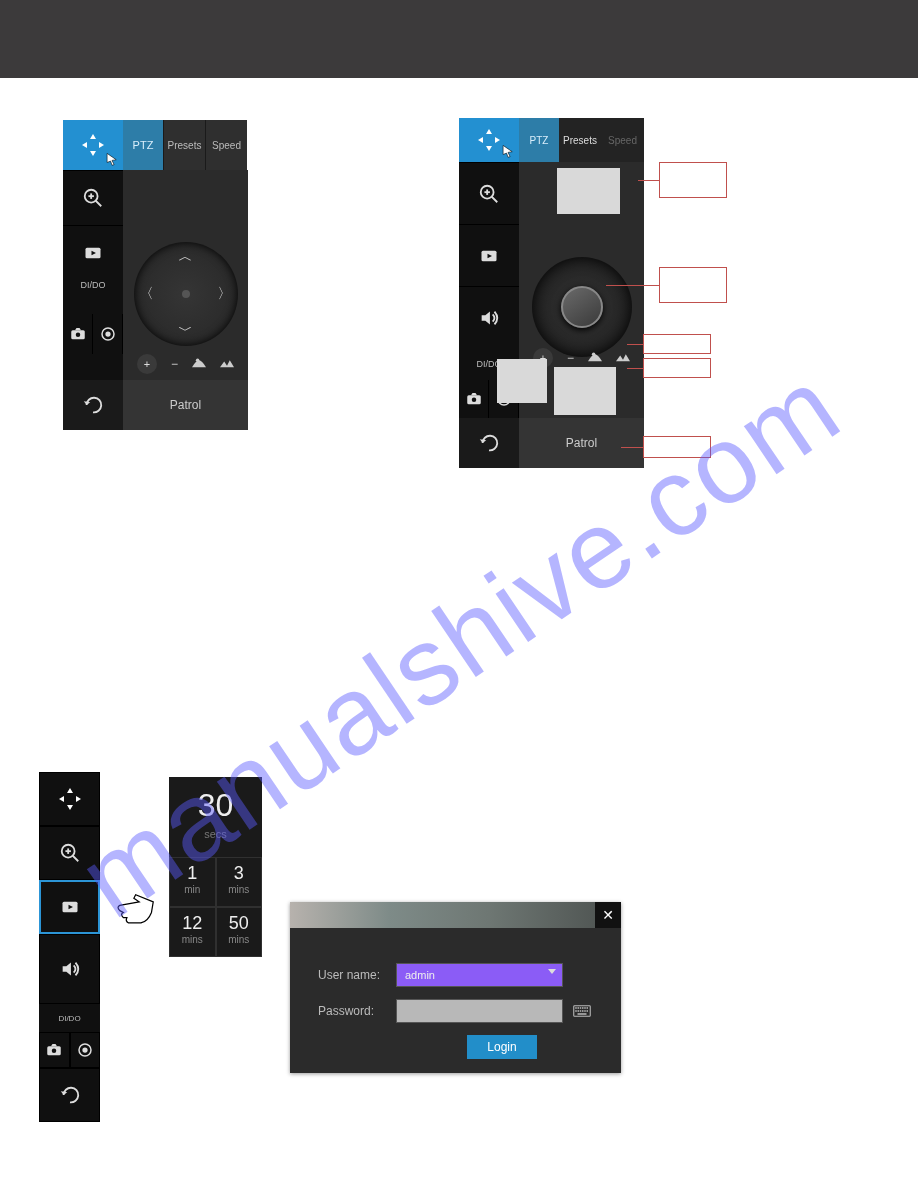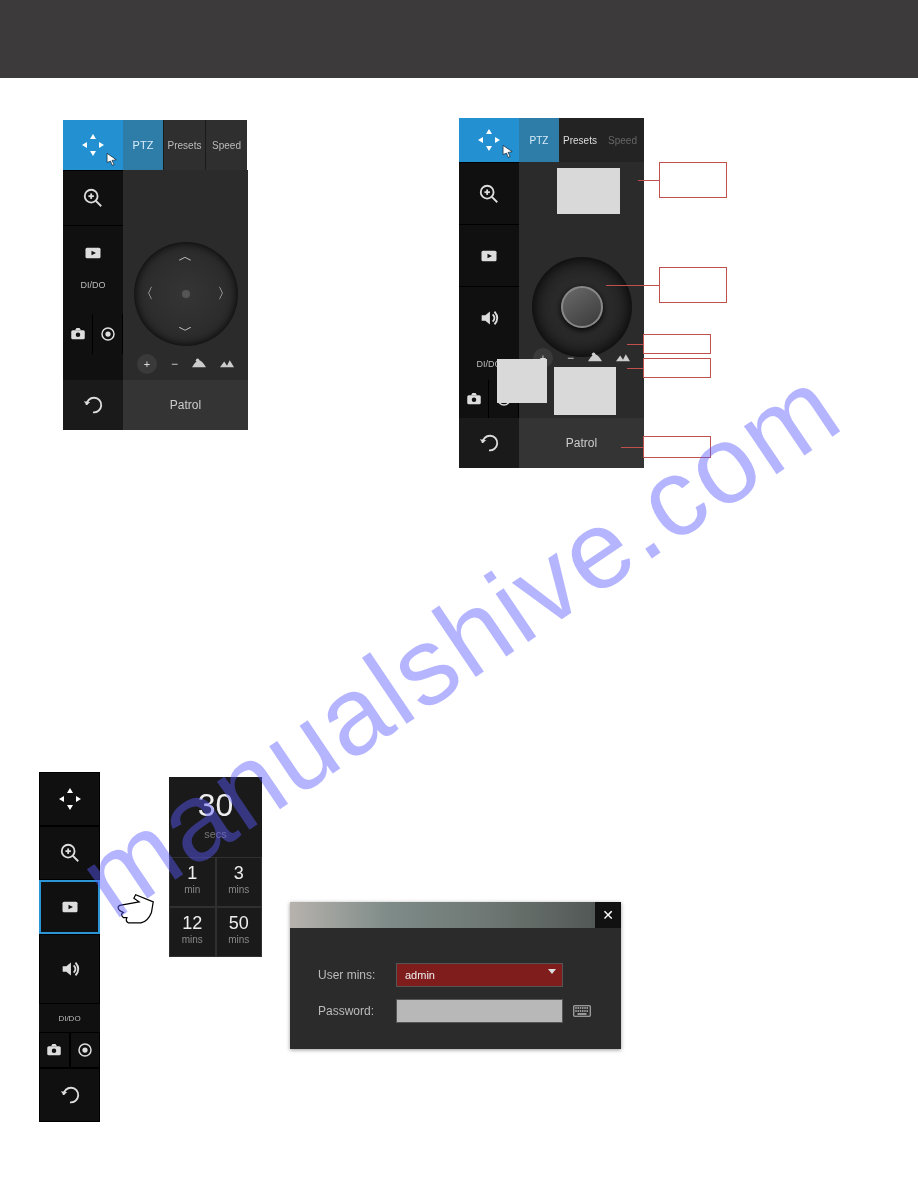--- a/index.html
+++ b/index.html
@@ -126,21 +126,21 @@
   .pd-cell .n { font-size:18px; color:#eee; }
   .pd-cell .u { font-size:10px; color:#888; }
 
   
   .panelE { left:290px; top:902px; width:331px; background:#2b2b2b; box-shadow:0 1px 4px rgba(0,0,0,.4);}
   .pe-top { height:26px; background:linear-gradient(90deg,#b7b2ad 0%,#7e8b88 30%,#6e7773 60%,#4b504e 100%); position:relative;}
   .pe-close { position:absolute; right:0; top:0; width:26px; height:26px; background:#111; color:#fff; display:flex; align-items:center; justify-content:center; font-size:14px;}
   .pe-body { padding:35px 28px 14px; }
   .pe-row { display:flex; align-items:center; margin-bottom:12px;}
   .pe-lab { width:78px; color:#bbb; font-size:12px;}
-  .pe-sel { flex:1; height:24px; background:#7f1d1d; color:#eee; font-size:11px; padding:0 8px; display:flex; align-items:center; position:relative; border:1px solid #555;}
+  .pe-sel { flex:1; height:24px; background:#8b5cf6; color:#eee; font-size:11px; padding:0 8px; display:flex; align-items:center; position:relative; border:1px solid #555;}
   .pe-sel .chev { position:absolute; right:6px; top:5px; border-left:4px solid transparent; border-right:4px solid transparent; border-top:5px solid #ddd;}
   .pe-inp { flex:1; height:24px; background:#b8b8b8; border:1px solid #555;}
   .pe-kb { width:22px; margin-left:8px; color:#bbb; display:flex; align-items:center; justify-content:center;}
   .pe-btn { width:70px; height:24px; background:#228ec9; color:#fff; font-size:12px; display:flex; align-items:center; justify-content:center; margin-left:auto; margin-right:56px;}
 
   
   .dir-diamond { position:relative; width:22px; height:22px; }
   .dir-diamond i { position:absolute; width:0; height:0; }
   .dd-u { left:8px; top:0; border-left:3px solid transparent; border-right:3px solid transparent; border-bottom:5px solid #fff;}
   .dd-d { left:8px; bottom:0; border-left:3px solid transparent; border-right:3px solid transparent; border-top:5px solid #fff;}
@@ -443,21 +443,21 @@
     </div>
   </div>
 </div>
 
 <div class="panelE pos">
   <div class="pe-top">
     <div class="pe-close">✕</div>
   </div>
   <div class="pe-body">
     <div class="pe-row">
-      <div class="pe-lab">User mins:</div>
+      <div class="pe-lab">User name:</div>
       <div class="pe-sel">
         <span>admin</span>
         <div class="chev"></div>
       </div>
       <div style="width:30px"></div>
     </div>
     <div class="pe-row">
       <div class="pe-lab">Password:</div>
       <div class="pe-inp"></div>
       <div class="pe-kb">
@@ -472,14 +472,17 @@
         <rect x="3" y="7" width="2" height="2" fill="#bbb"></rect>
             <rect x="6" y="7" width="2" height="2" fill="#bbb"></rect>
             <rect x="9" y="7" width="2" height="2" fill="#bbb"></rect>
             <rect x="12" y="7" width="2" height="2" fill="#bbb"></rect>
             <rect x="15" y="7" width="2" height="2" fill="#bbb"></rect>
             <rect x="18" y="7" width="2" height="2" fill="#bbb"></rect>
         <rect x="6" y="11" width="12" height="2" fill="#bbb"></rect>
           </svg>
       </div>
     </div>
+    <div class="pe-row" style="margin-bottom:0">
+      <div class="pe-btn">Login</div>
+    </div>
   </div>
 </div>
 
 </body></html>

